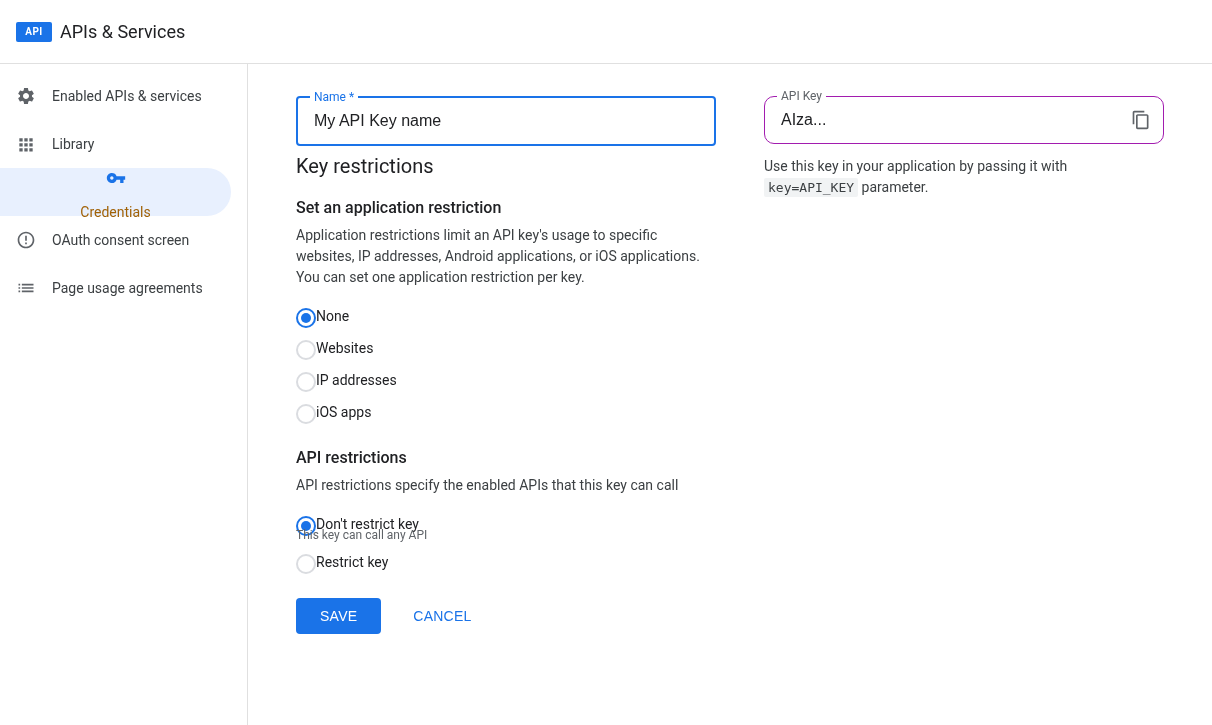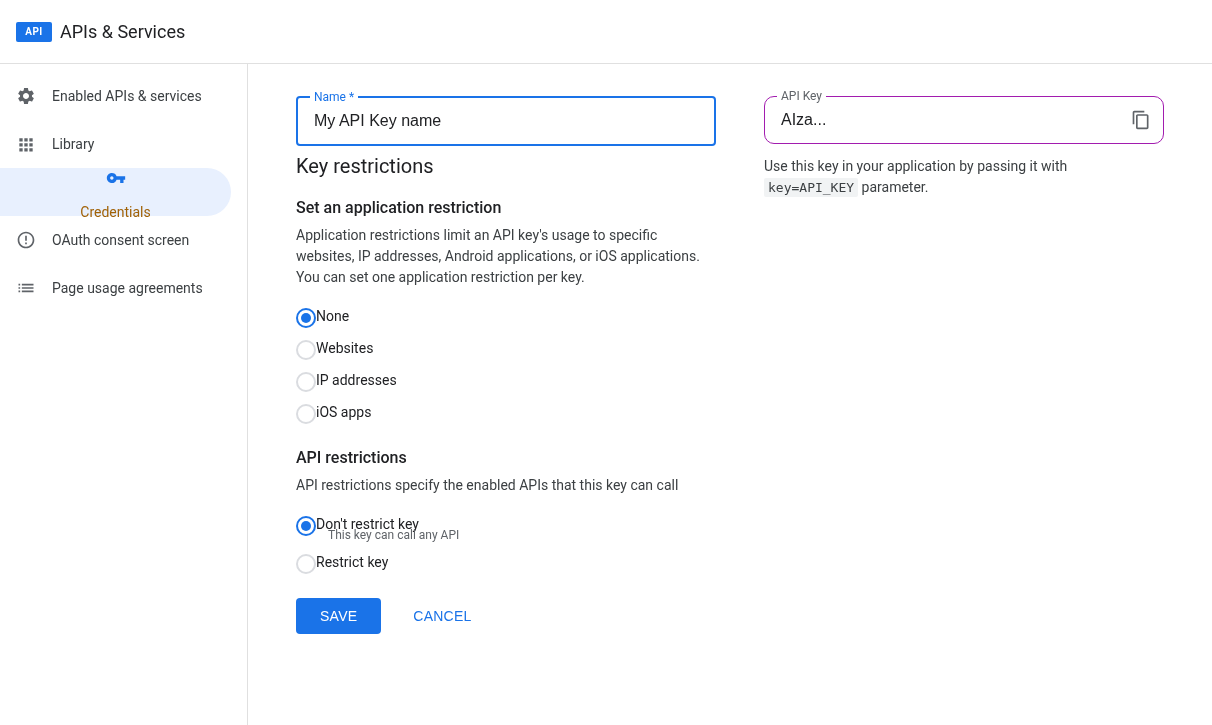--- a/index.html
+++ b/index.html
@@ -261,21 +261,20 @@
       border-radius: 50%;
       background: #1a73e8;
     }
     .radio-label {
       font-size: 14px;
       color: #202124;
     }
     .radio-sublabel {
       font-size: 12px;
       color: #5f6368;
-      margin-left: 32px;
       margin-top: -8px;
     }
 
     
     .api-restrictions-section {
       margin-top: 8px;
     }
 
     
     .note-text {

